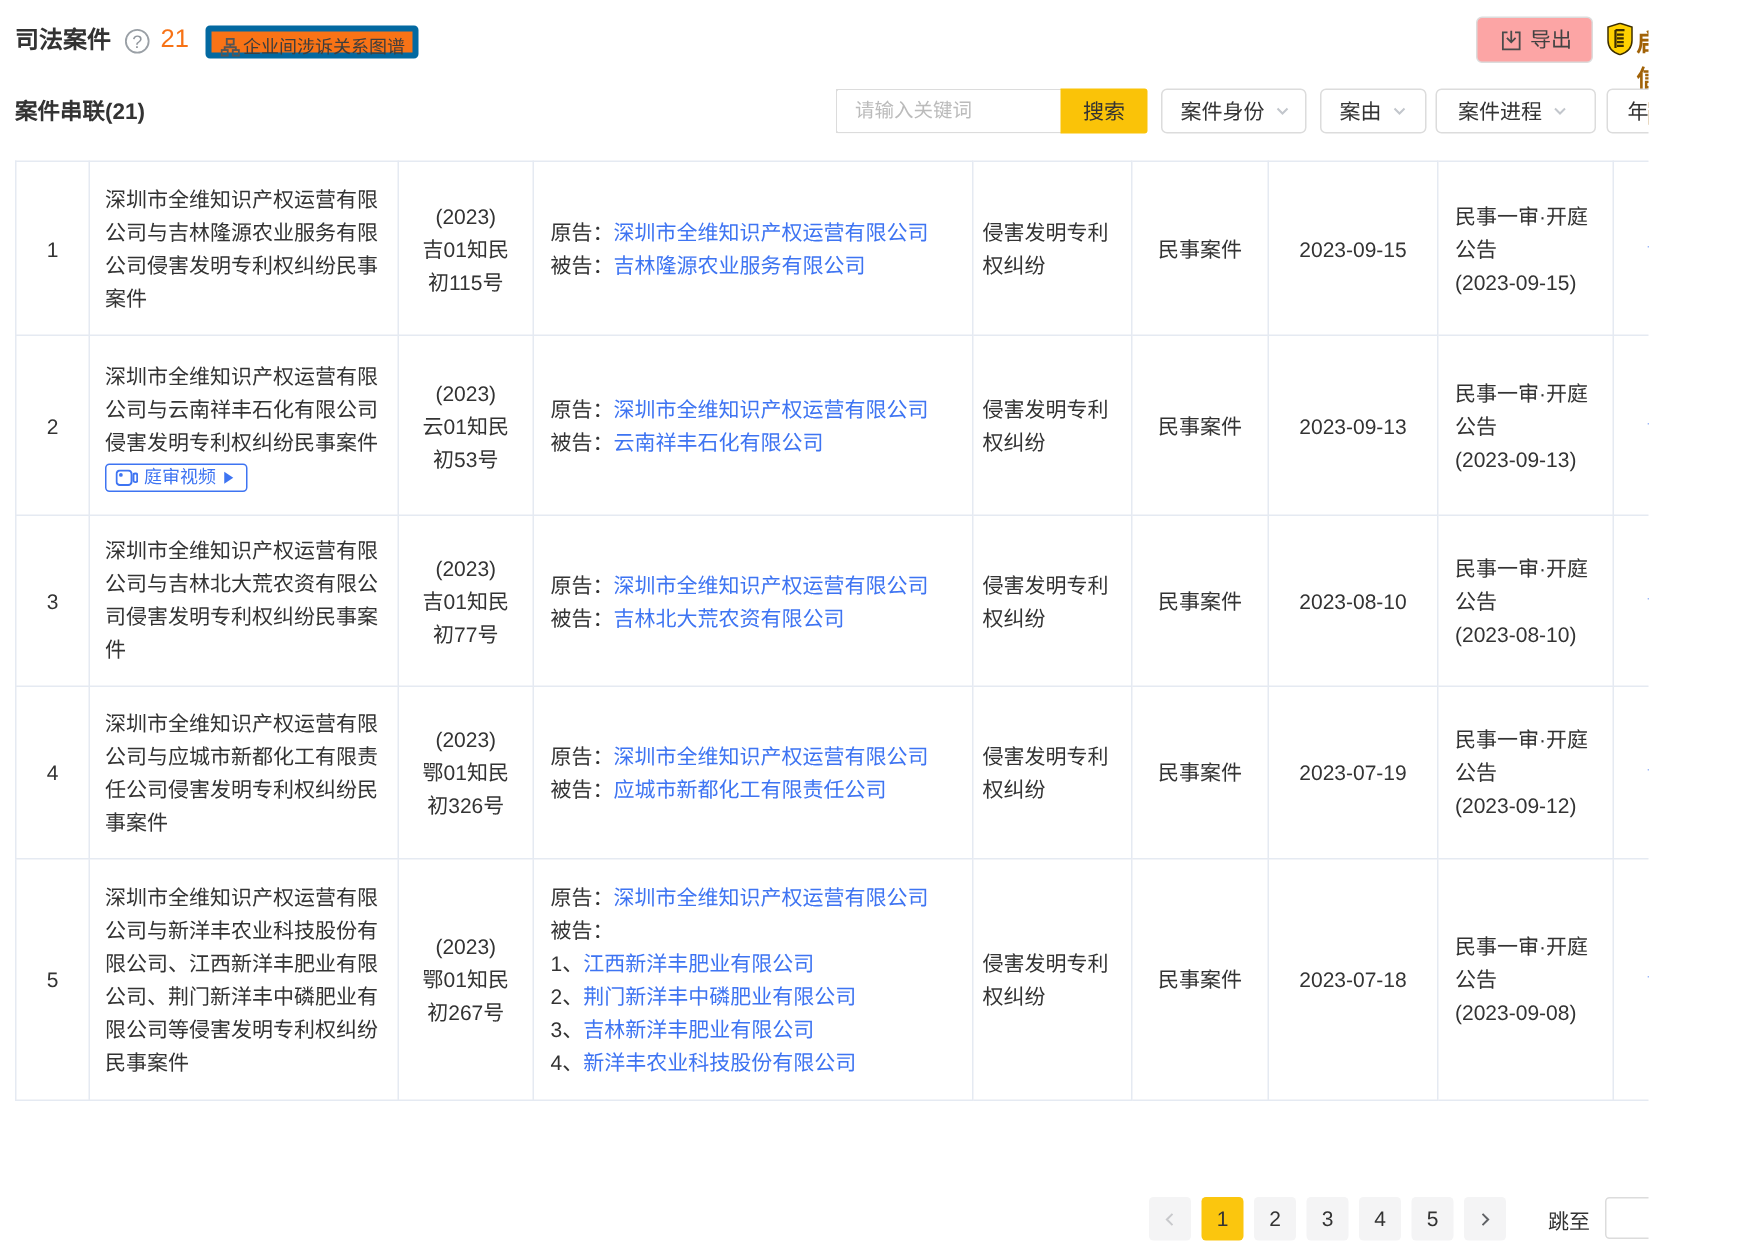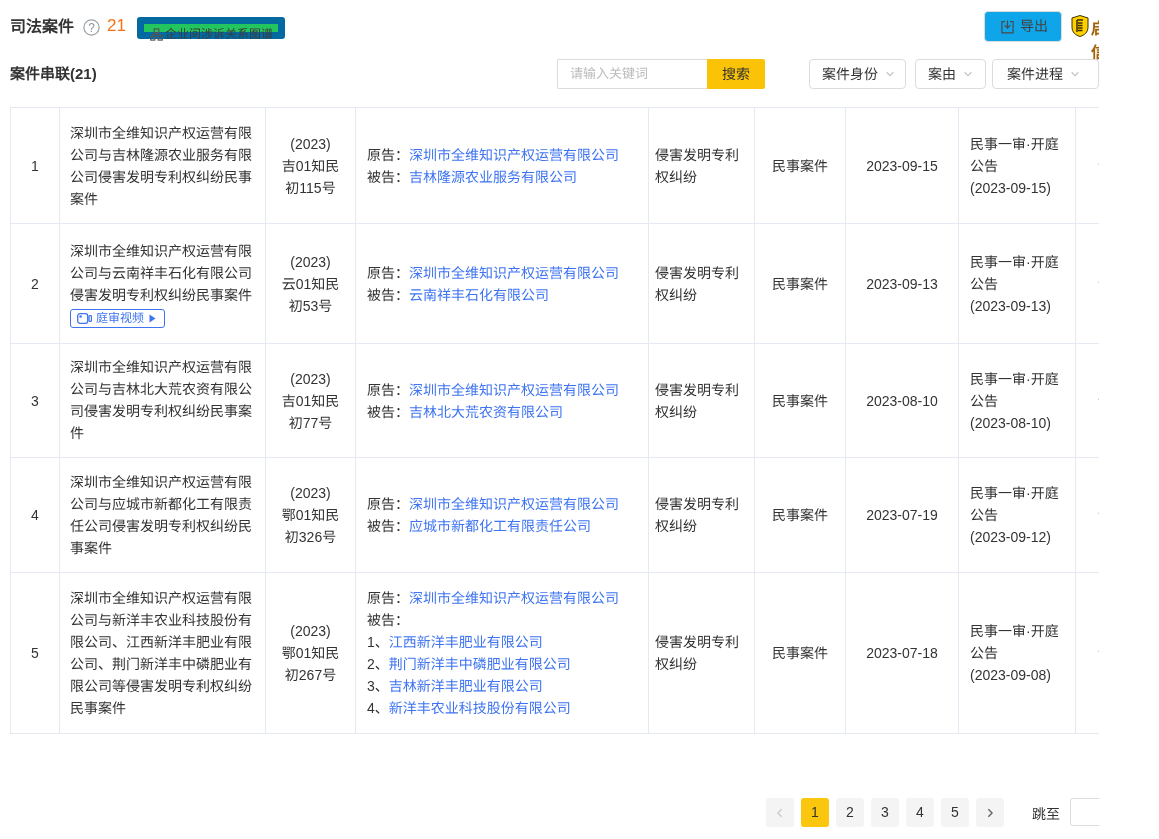--- a/index.html
+++ b/index.html
@@ -1,31 +1,31 @@
 <!DOCTYPE html>
 <html lang="zh-CN"><head>
 <meta charset="utf-8">
 <style>
 * { margin:0; padding:0; box-sizing:border-box; }
 html,body { width:1159px; height:839px; background:#fff; font-family:"Liberation Sans",sans-serif; color:#333; }
 .page { position:relative; width:1099px; height:839px; overflow:hidden; }
 .title { position:absolute; left:10px; top:13px; font-size:16px; font-weight:bold; color:#333; }
 .help { position:absolute; width:15px; height:15px; }
 .count { position:absolute; left:107px; top:16px; font-size:17px; font-weight:normal; color:#f77215; }
-.graph-btn { position:absolute; left:137px; top:17px; height:22px; line-height:20px; border:7px solid #0369a1; background:#22c55e; border-radius:3px; font-size:12px; color:#3d3d3d; padding:0 5px 0 21px; }
+.graph-btn { position:absolute; left:137px; top:17px; height:22px; line-height:20px; border:4px solid #0369a1; background:#f97316; border-radius:3px; font-size:12px; color:#3d3d3d; padding:0 5px 0 21px; }
 .graph-btn svg { position:absolute; left:6px; top:4px; }
-.export-btn { position:absolute; left:984px; top:11px; width:78px; height:31px; border:1px solid #dcdcdc; border-radius:4px; background:#0ea5e9; font-size:14px; color:#424242; line-height:29px; text-align:center; padding-left:22px; }
+.export-btn { position:absolute; left:984px; top:11px; width:78px; height:31px; border:1px solid #dcdcdc; border-radius:4px; background:#fca5a5; font-size:14px; color:#424242; line-height:29px; text-align:center; padding-left:22px; }
 .export-btn svg { position:absolute; left:16px; top:8px; }
 .logo { position:absolute; left:1071px; top:15px; }
 .logo-text { position:absolute; left:1091px; top:15px; font-size:16px; font-weight:bold; color:#a16207; }
 .tm { position:absolute; left:1139px; top:17px; font-size:6px; color:#111; font-weight:bold;}
 .subtitle { position:absolute; left:10px; top:62px; font-size:15px; font-weight:bold; color:#333; }
 .search-input { position:absolute; left:557px; top:59px; width:151px; height:30px; border:1px solid #dcdcdc; border-right:none; border-radius:2px 0 0 2px; font-size:13px; color:#bbb; line-height:28px; padding-left:12px; background:#fff; }
 .search-btn { position:absolute; left:707px; top:59px; width:58px; height:30px; background:#fac308; color:#333; font-size:14px; text-align:center; line-height:30px; border-radius:0 2px 2px 0; }
-.drop { position:absolute; top:59px; height:30px; border:1px solid #dcdcdc; border-radius:4px; background:#fff; font-size:14px; color:#333; line-height:28px; text-align:left;margin-left:35px; }
+.drop { position:absolute; top:59px; height:30px; border:1px solid #dcdcdc; border-radius:4px; background:#fff; font-size:14px; color:#333; line-height:28px; text-align:left; }
 .drop .chev { display:inline-block; margin-left:7px; }
 .d1 { left:774px; width:97px; padding-left:12px; }
 .d2 { left:880px; width:71px;  padding-left:12px; }
 .d3 { left:957px; width:107px; padding-left:14px; }
 .d4 { left:1071px; width:77px; padding-left:13px; }
 table { position:absolute; left:10px; top:107px; width:1138px; border-collapse:collapse; table-layout:fixed; }
 th,td { border:1px solid #e5eaf2; font-size:14px; font-weight:normal; vertical-align:middle; color:#333; }
 th { background:#f5f8fc; height:48px; text-align:center; color:#333; }
 td { line-height:22px; }
 td.c { text-align:center; }

